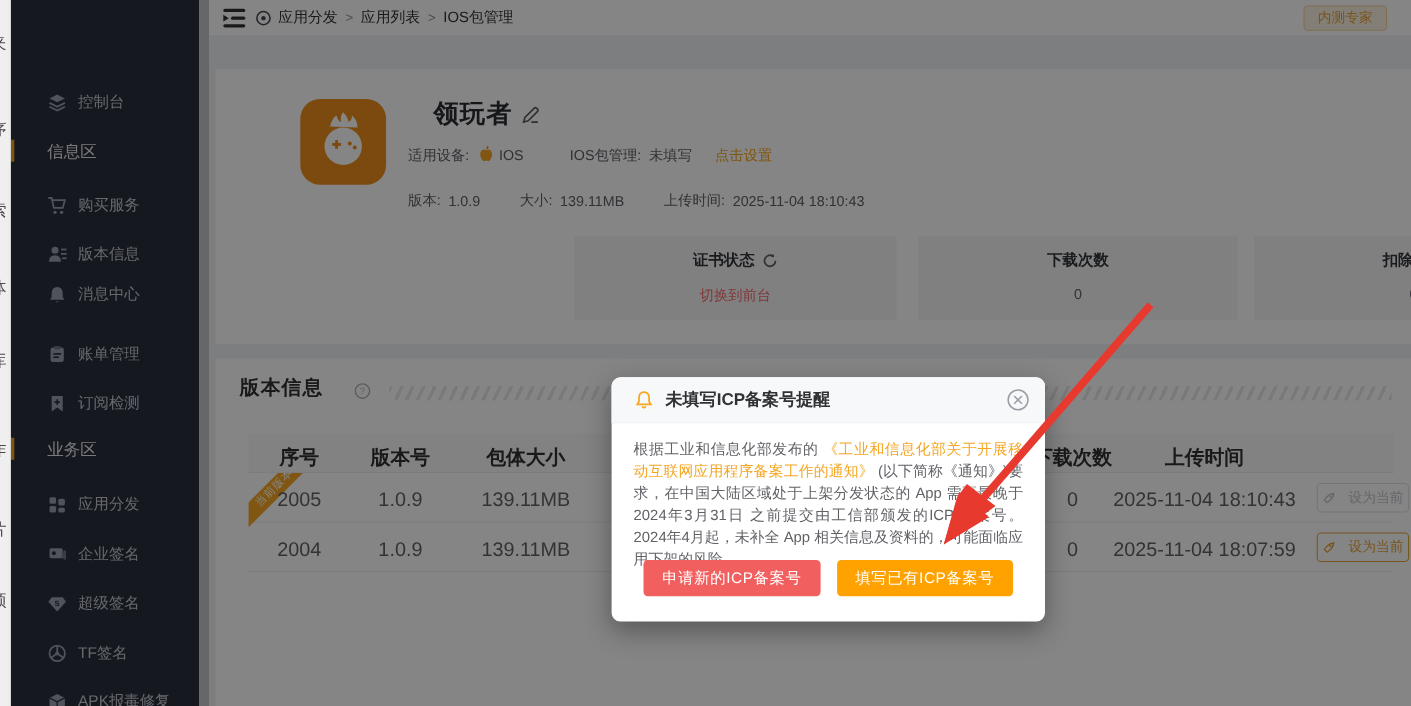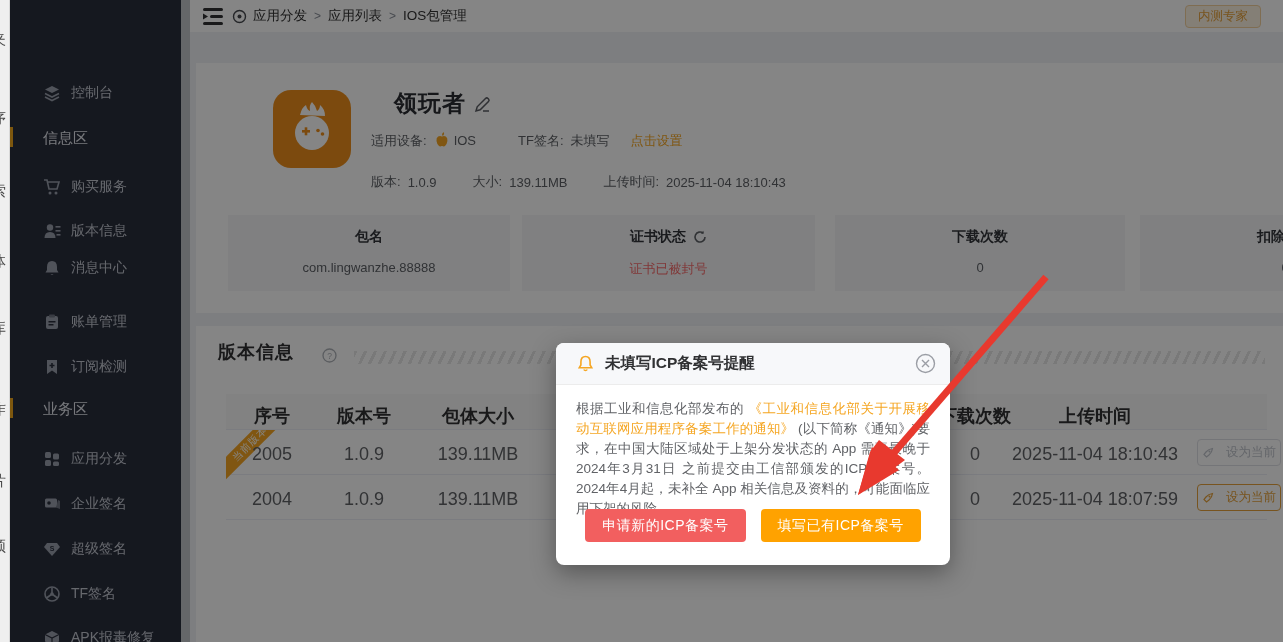--- a/index.html
+++ b/index.html
@@ -281,55 +281,51 @@
       <span class="gap" style="width:8px"></span>
       <span>
         <svg width="14" height="16" viewBox="0 0 14 16">
             <path d="M7 4.5 q-0.4 -2 1.6 -3.5 q1.2 1.8 -0.2 3.5Z" fill="#f5a623"></path>
             <path d="M7 5.5 q2 -1.2 3.8 0 q2 1.4 1.6 4.5 q-0.4 3 -2.2 4.8 q-1 1 -2 0.5 q-1.2 -0.6 -2.4 0 q-1 0.5 -2 -0.5 Q1.9 13 1.5 10 q-0.4 -3.1 1.6 -4.5 q1.9 -1.2 3.9 0Z" fill="#f5a623"></path>
           </svg>
       </span>
       <span class="gap" style="width:5px"></span>
       <span>IOS</span>
       <span class="gap" style="width:42px"></span>
-      <span>TF签名:</span>
+      <span>IOS包管理:</span>
       <span class="gap" style="width:7px"></span>
       <span>未填写</span>
       <span class="gap" style="width:21px"></span>
       <span class="orange-link">点击设置</span>
     </div>
     <div class="meta meta2">
       <span>版本:</span>
       <span class="gap" style="width:7px"></span>
       <span>1.0.9</span>
       <span class="gap" style="width:36px"></span>
       <span>大小:</span>
       <span class="gap" style="width:7px"></span>
       <span>139.11MB</span>
       <span class="gap" style="width:36px"></span>
       <span>上传时间:</span>
       <span class="gap" style="width:7px"></span>
       <span>2025-11-04 18:10:43</span>
     </div>
 
-    <div class="stat" style="left:32px;width:282px">
-      <div class="st-t">包名</div>
-      <div class="st-v">com.lingwanzhe.88888</div>
-    </div>
     <div class="stat" style="left:326px;width:293px">
       <div class="st-t">
           <span>证书状态</span>
         <span style="margin-left:7px;display:inline-flex">
           <svg width="14" height="14" viewBox="0 0 14 14">
               <path d="M12 7 a5 5 0 1 1 -1.8 -3.8" fill="none" stroke="#5e6166" stroke-width="1.6"></path>
               <path d="M10.4 0.8 l0.3 3 -3 -0.4Z" fill="#5e6166"></path>
             </svg>
         </span>
       </div>
-      <div class="st-v err">证书已被封号</div>
+      <div class="st-v err">切换到前台</div>
     </div>
     <div class="stat" style="left:639px;width:290px">
       <div class="st-t">下载次数</div>
       <div class="st-v">0</div>
     </div>
     <div class="stat" style="left:944px;width:290px">
       <div class="st-t">扣除点数</div>
       <div class="st-v">0</div>
     </div>
   </div>

